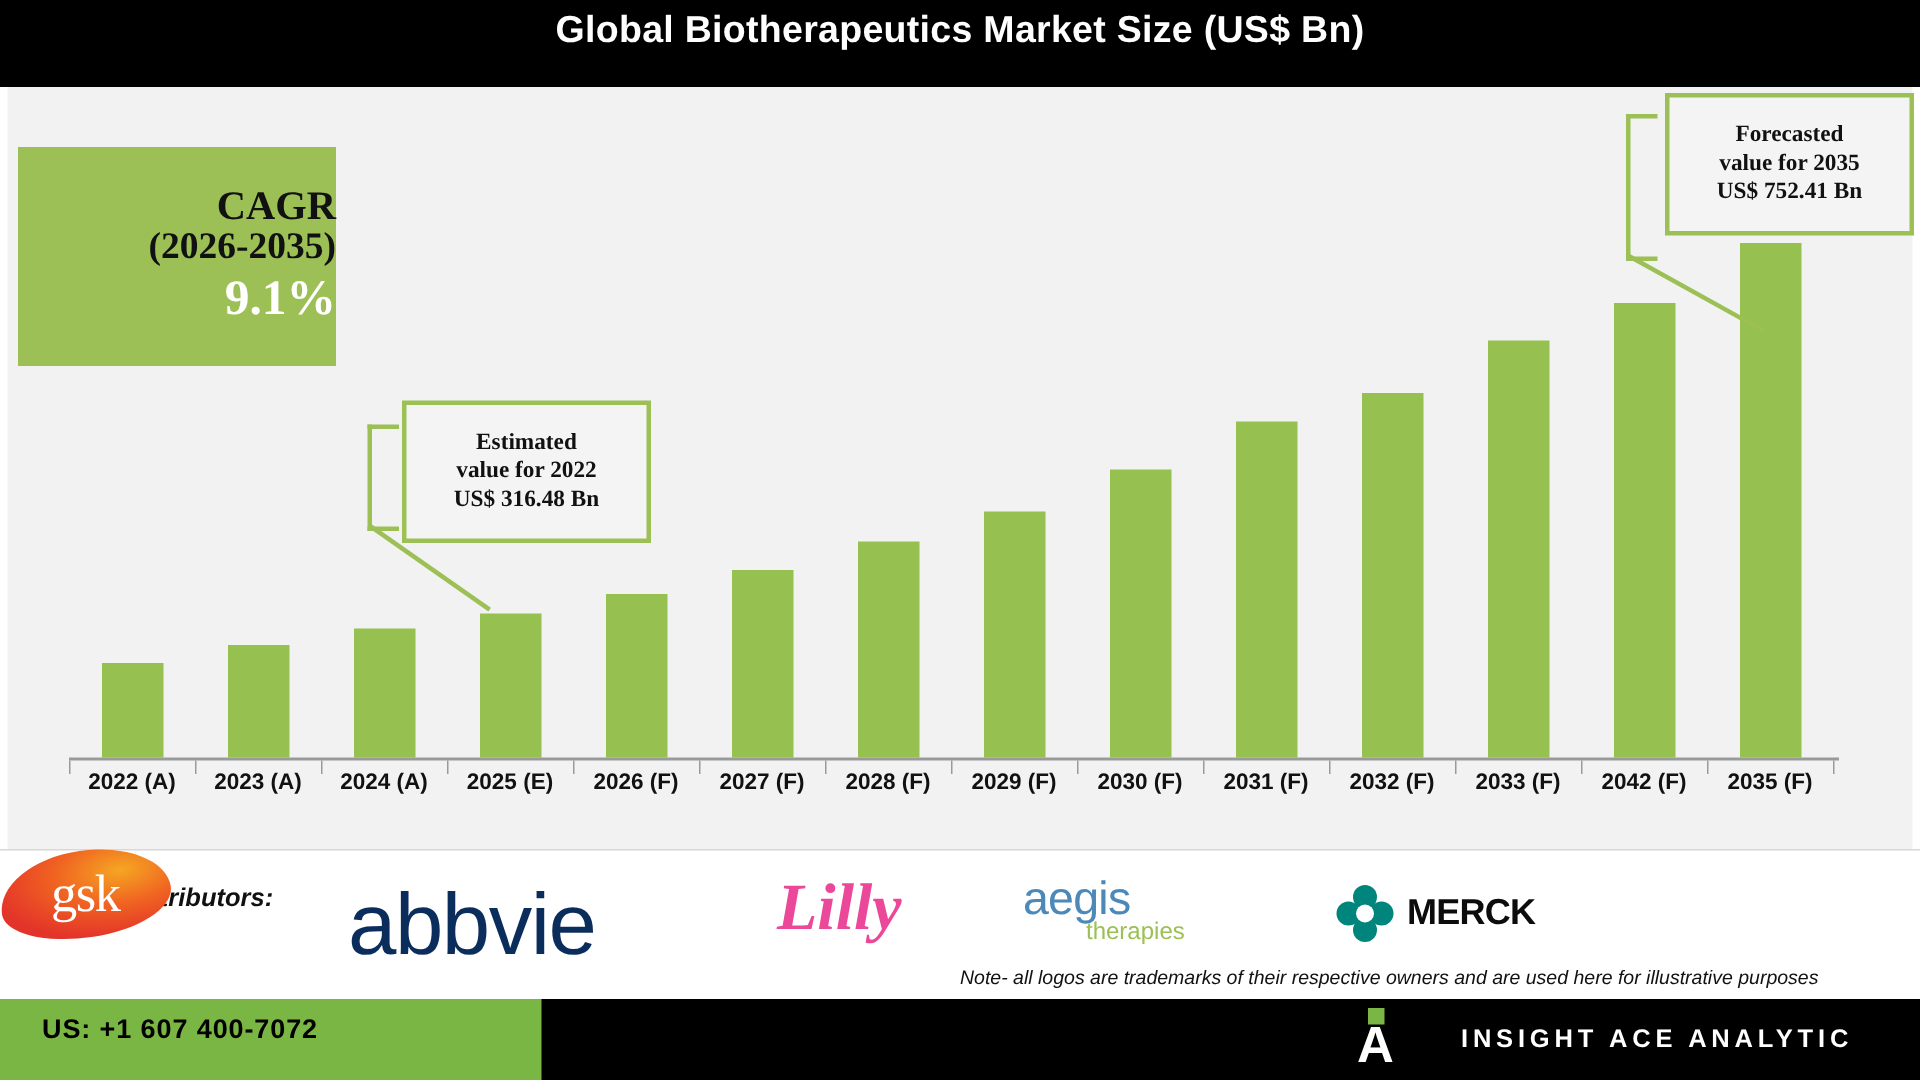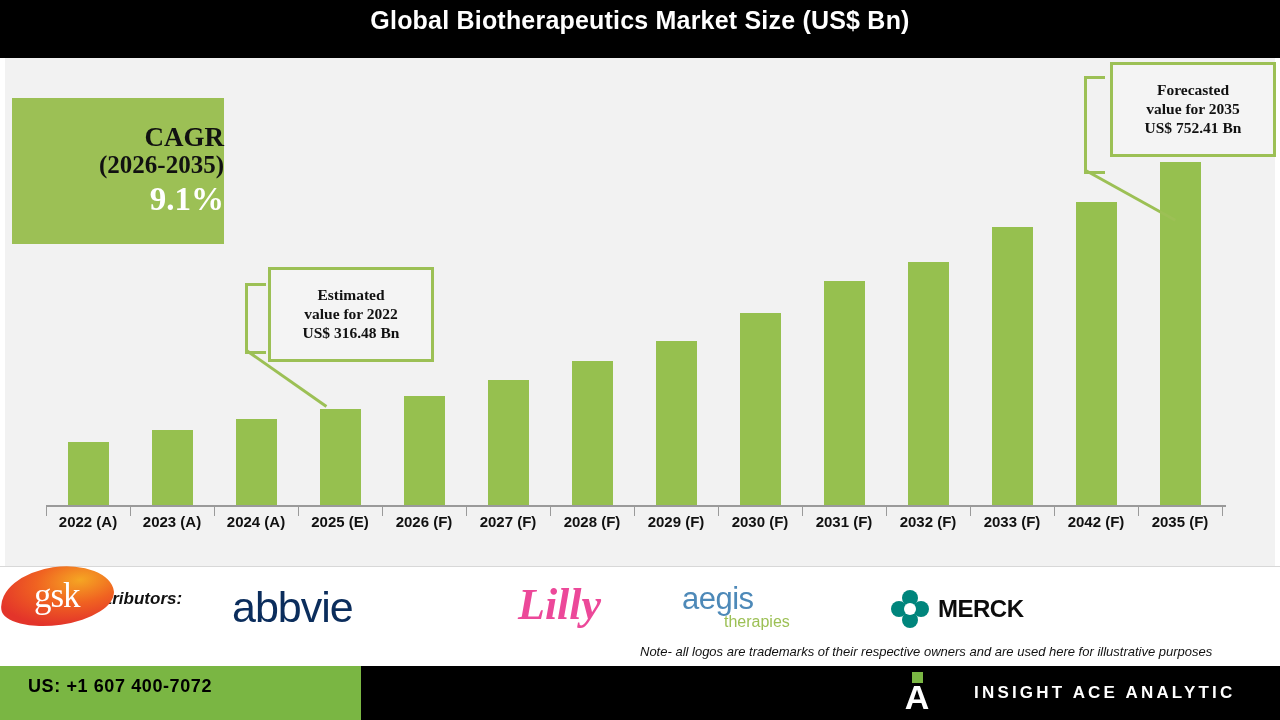--- a/index.html
+++ b/index.html
@@ -87,21 +87,21 @@
     background:#ffffff;border-top:1px solid #d8d8d8;
   }
   .contrib-label{
     position:absolute;left:14px;top:22px;
     font-size:17px;font-weight:bold;font-style:italic;color:#111;
     font-family:"Liberation Sans", sans-serif;
   }
   .logo{position:absolute;display:flex;align-items:center;}
 
   .logo-abbvie{left:232px;top:16px;
-    font-size:43px;color:#0b2d5c;font-family:"Liberation Sans", sans-serif;
+    font-size:58px;color:#0b2d5c;font-family:"Liberation Sans", sans-serif;
     letter-spacing:-1px;font-weight:500;}
   .logo-lilly{left:518px;top:12px;
     font-size:44px;color:#ec4899;font-family:"Liberation Serif", serif;
     font-style:italic;font-weight:bold;}
   .logo-aegis{left:682px;top:14px;flex-direction:column;align-items:flex-start;}
   .aegis-top{font-size:31px;color:#4d89b8;font-family:"Liberation Sans", sans-serif;letter-spacing:-.5px;}
   .aegis-bot{font-size:16px;color:#9cc055;font-family:"Liberation Sans", sans-serif;margin-top:-4px;margin-left:42px;}
   .logo-merck{left:890px;top:22px;}
   .merck-text{font-size:24px;font-weight:bold;color:#0c0c0c;letter-spacing:-.5px;margin-left:8px;
     font-family:"Liberation Sans", sans-serif;}

